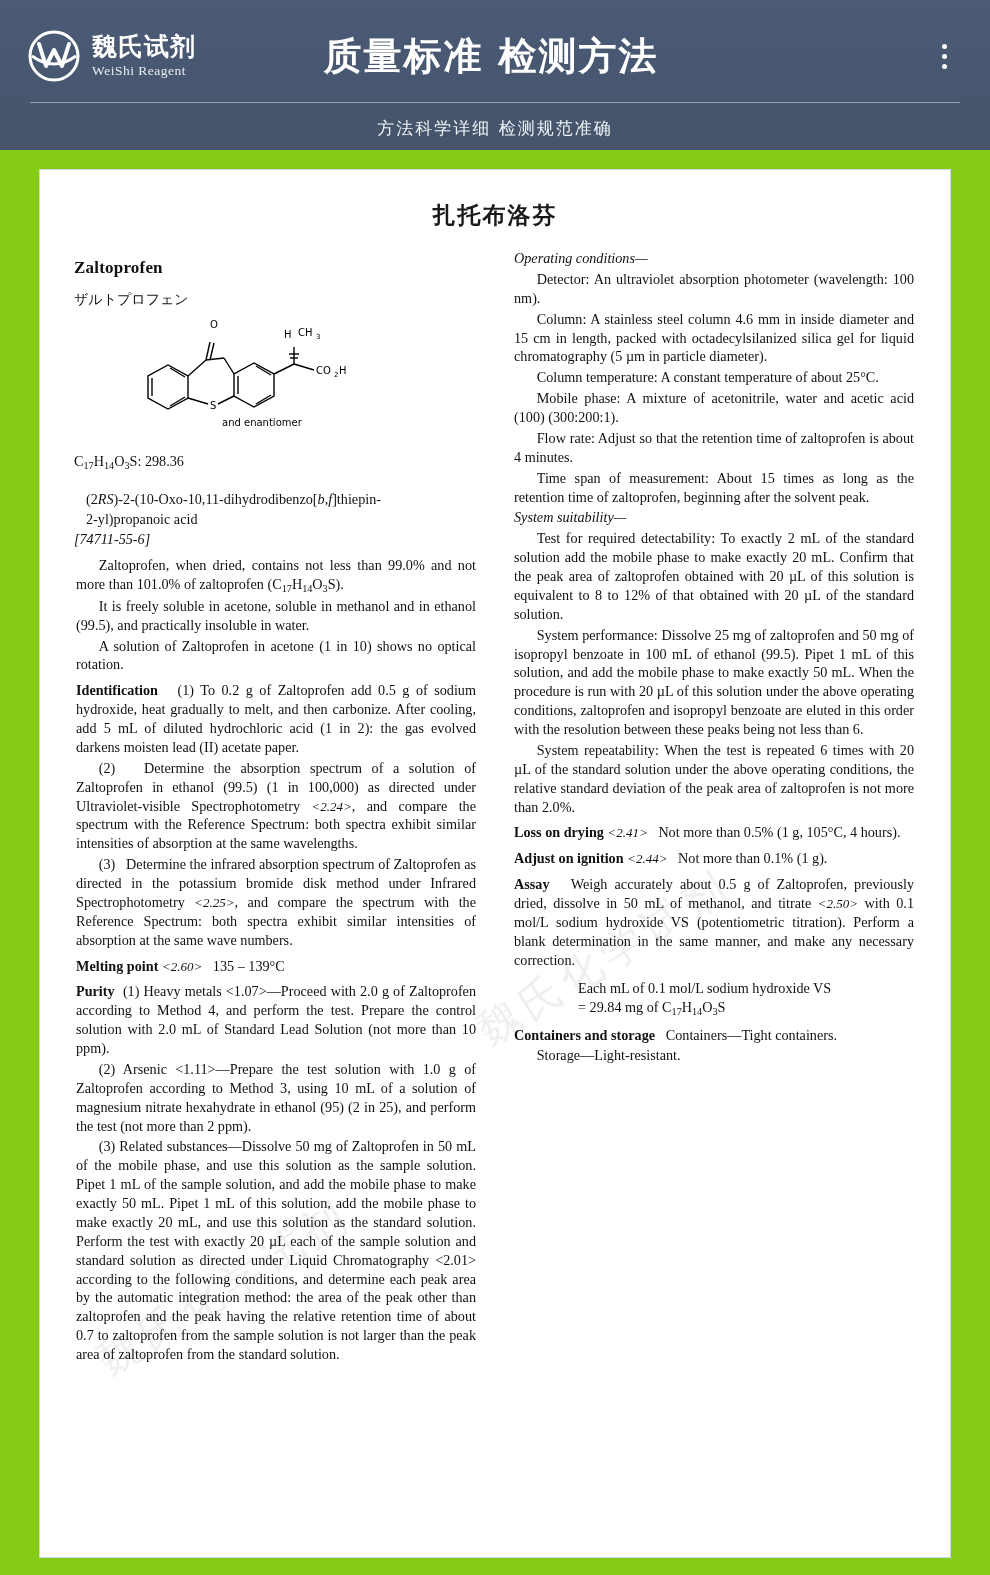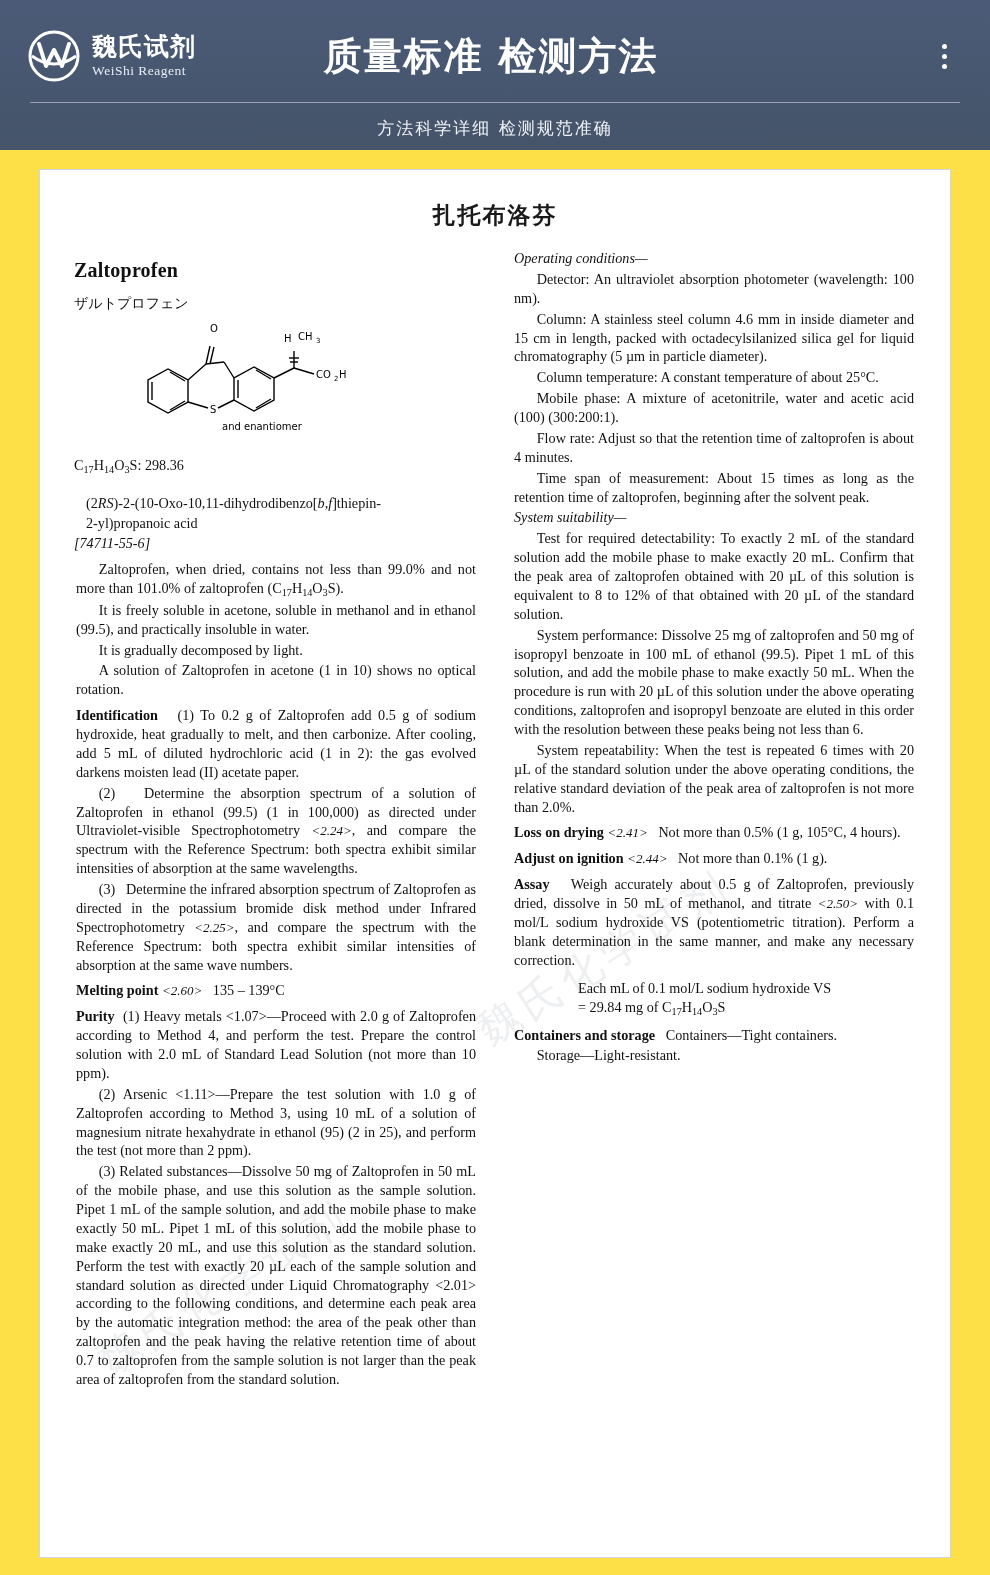--- a/index.html
+++ b/index.html
@@ -13,21 +13,21 @@
     font-family: "Liberation Serif", serif;
     color: #111;
     overflow: hidden;
   }
 
   
   .page {
     width: 990px;
     height: 1575px;
     position: relative;
-    background: #fde047;
+    background: #84cc16;
   }
   .header {
     position: relative;
     height: 150px;
     background: #4a5a75;
     background: linear-gradient(180deg, #4b5b77 0%, #455469 100%);
     display: flex;
     flex-direction: column;
     justify-content: center;
   }
@@ -138,21 +138,21 @@
   .cols {
     display: flex;
     gap: 34px;
     font-size: 14.2px;
     line-height: 1.33;
     text-align: justify;
   }
   .col { width: 419px; }
 
   h1.en-name {
-    font-size: 20px;
+    font-size: 17px;
     font-weight: bold;
     margin: 10px 0 10px 0;
     letter-spacing: 0.2px;
   }
   .jp-name {
     font-family: "DejaVu Sans", sans-serif;
     font-size: 14px;
     margin: 0 0 6px 0;
   }
   .struct {
@@ -296,21 +296,20 @@
           <div class="formula-line">C<sub>17</sub>H<sub>14</sub>O<sub>3</sub>S: 298.36</div>
           <div class="iupac">(2<span class="it">RS</span>)-2-(10-Oxo-10,11-dihydrodibenzo[<span class="it">b</span>,<span class="it">f</span>]thiepin-</div>
           <div class="iupac">2-yl)propanoic acid</div>
           <div class="cas">[74711-55-6]</div>
 
           <p class="indent para">
             Zaltoprofen, when dried, contains not less than 99.0% and not more than 101.0% of zaltoprofen (C<sub>17</sub>H<sub>14</sub>O<sub>3</sub>S).
           </p>
 
           <p class="indent">It is freely soluble in acetone, soluble in methanol and in ethanol (99.5), and practically insoluble in water.</p>
-          <p class="indent">It is gradually decomposed by light.</p>
           <p class="indent">A solution of Zaltoprofen in acetone (1 in 10) shows no optical rotation.</p>
 
           <p class="para">
             <span class="b">Identification</span>
             &nbsp;&nbsp;<span>(1)   To 0.2 g of Zaltoprofen add 0.5 g of sodium hydroxide, heat gradually to melt, and then carbonize. After cooling, add 5 mL of diluted hydrochloric acid (1 in 2): the gas evolved darkens moisten lead (II) acetate paper.</span>
           </p>
           <p class="indent">
             (2)&nbsp;&nbsp; Determine the absorption spectrum of a solution of Zaltoprofen in ethanol (99.5) (1 in 100,000) as directed under Ultraviolet-visible Spectrophotometry <span class="ref">&lt;2.24&gt;</span>, and compare the spectrum with the Reference Spectrum: both spectra exhibit similar intensities of absorption at the same wavelengths.
           </p>
           <p class="indent">

